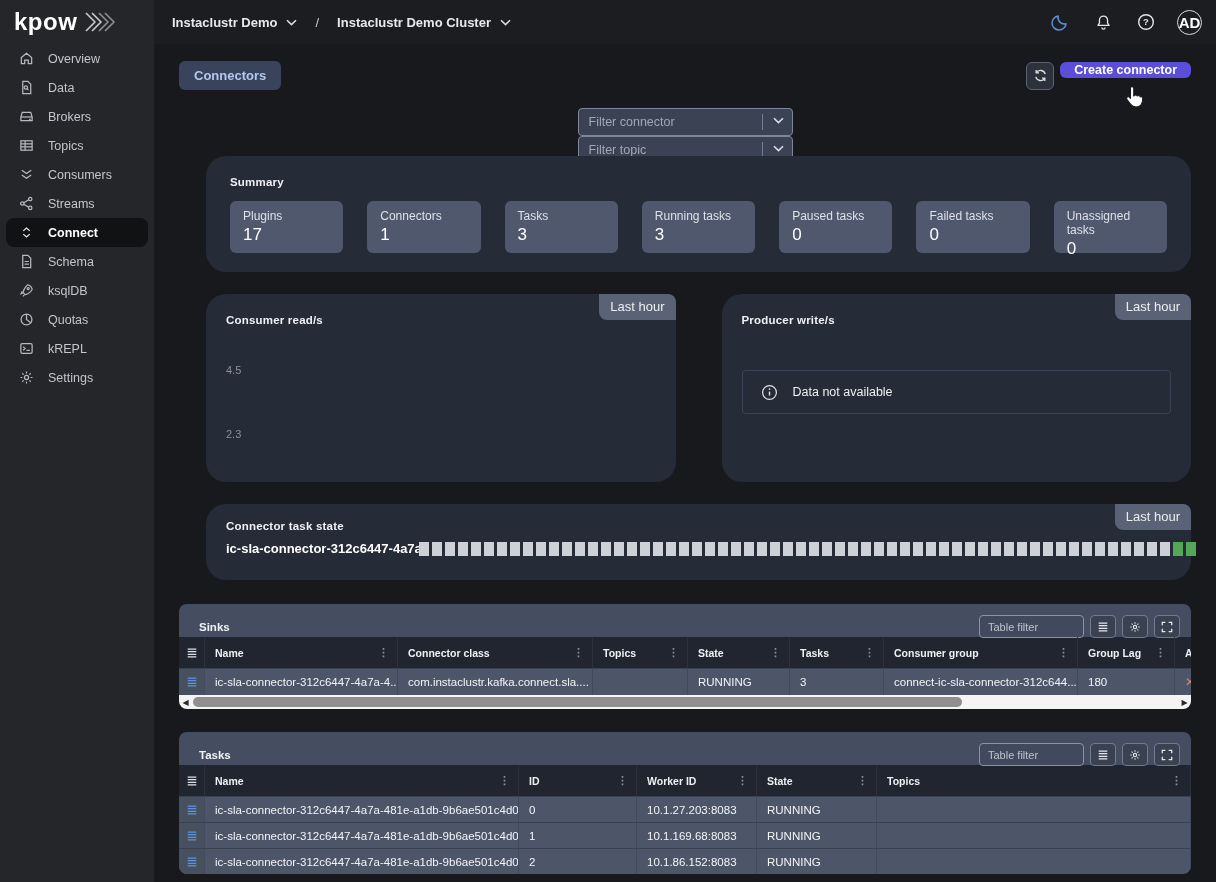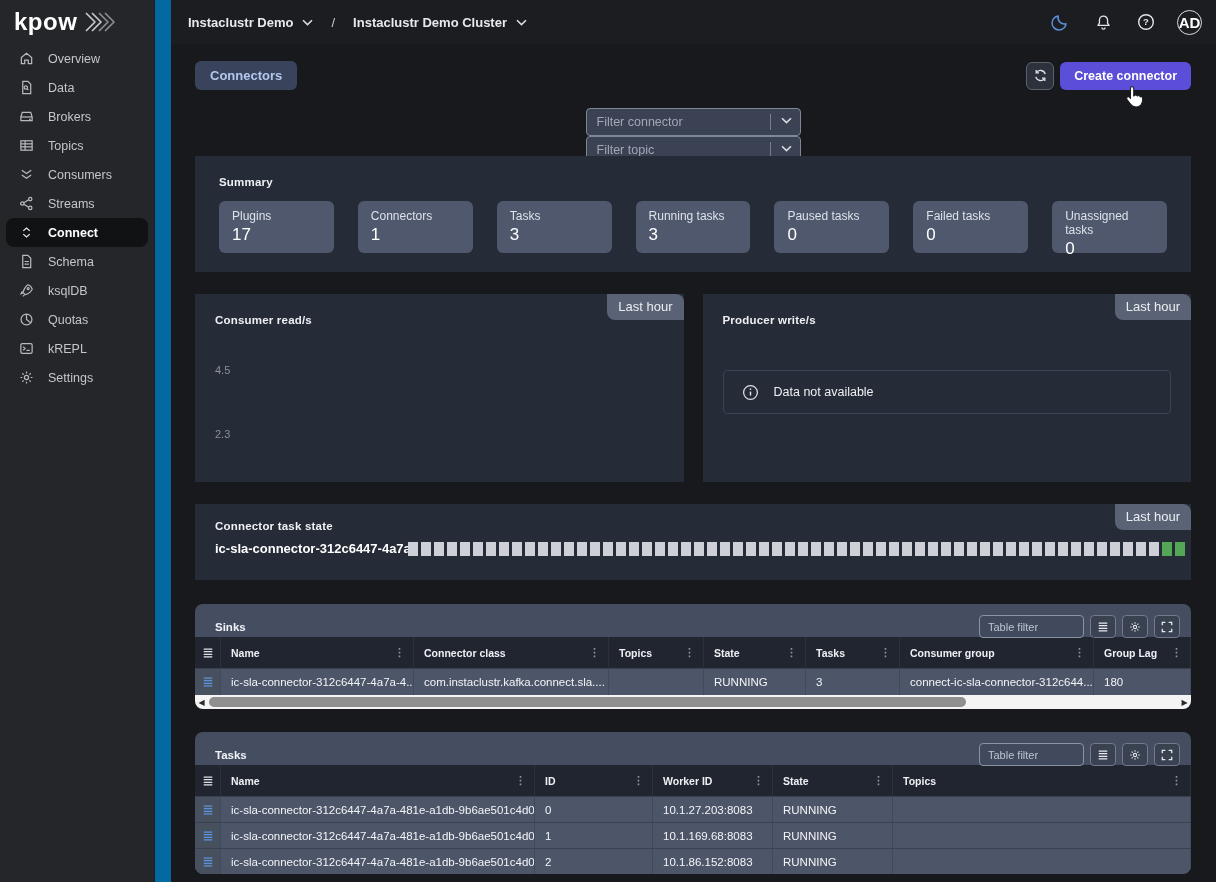--- a/index.html
+++ b/index.html
@@ -1,18 +1,18 @@
 <!DOCTYPE html>
 <html style="--accent: #5b4ed8; --sq-green: #54a757; --sq-gray: #cdd0d7;"><head>
 <meta charset="utf-8">
 <style>
   * { margin:0; padding:0; box-sizing:border-box; }
   html,body { background:#0d0e10; }
   body { font-family:"Liberation Sans", sans-serif; }
-  .app { position:relative; width:1216px; height:882px; background:#0369a1; overflow:hidden; display:flex;gap:16px; }
+  .app { position:relative; width:1216px; height:882px; background:#d946ef; overflow:hidden; display:flex; }
 
   
   .sidebar { width:155px; flex:0 0 155px; background:#242629; display:flex; flex-direction:column; border-right:1px solid #1a1c1f; }
   .logo-row { height:44px; display:flex; align-items:center; padding-left:14px; gap:6px; }
   .logo-text { color:#fff; font-size:24px; font-weight:700; letter-spacing:.5px; }
   .nav { display:flex; flex-direction:column; }
   .nav-item { height:29px; display:flex; align-items:center; gap:14px; padding-left:18px; color:#c3c6cb; font-size:12.5px; cursor:pointer; }
   .nav-item .nico { width:16px; height:16px; display:flex; align-items:center; justify-content:center; color:#b7bac0; flex:0 0 16px; }
   .nav-item.active { background:#101214; border-radius:8px; margin:0 6px; padding-left:12px; color:#ffffff; font-weight:700; }
   .nav-item.active .nico { color:#e8eaee; }
@@ -26,33 +26,33 @@
   .top-ico { width:26px; height:26px; display:flex; align-items:center; justify-content:center; margin-left:7px; cursor:pointer; }
   .avatar { width:25px; height:25px; border-radius:50%; border:1.5px solid #d8dbe0; color:#fff; font-size:15px; font-weight:700; display:flex; align-items:center; justify-content:center; margin-left:8px; cursor:pointer; }
 
   
   .content { flex:1; background:#17191d; padding:17px 25px 0 24px; overflow:hidden; }
 
   .toolbar-row { display:flex; align-items:center; height:29px; }
   .tab-pill { background:#39445c; color:#b3c8ec; font-size:13px; font-weight:600; padding:0 15px; height:29px; display:flex; align-items:center; border-radius:6px; cursor:pointer; }
   .toolbar-right { margin-left:auto; display:flex; gap:6px; }
   .icon-btn { width:28px; height:28px; background:#2c313b; border:1px solid #5b636f; border-radius:6px; color:#dfe2e7; display:flex; align-items:center; justify-content:center; cursor:pointer; }
-  .create-btn { height:28px; background:var(--accent,#5b4ed8); border:none; border-radius:6px; color:#fff; font-size:12.5px; font-weight:600; padding:0 14px; cursor:pointer; font-family:"Liberation Sans",sans-serif; }
+  .create-btn { height:16px; background:var(--accent,#5b4ed8); border:none; border-radius:6px; color:#fff; font-size:12.5px; font-weight:600; padding:0 14px; cursor:pointer; font-family:"Liberation Sans",sans-serif; }
 
   .filter-row { display:flex; align-items:center; margin-top:18px; height:28px;flex-direction:column; }
   .select-input { position:relative; flex:1; height:28px; }
   .select-input input { width:100%; height:28px; background:#3b4253; border:1px solid #7e8798; border-radius:4px; color:#eef0f4; font-size:12.5px; padding:0 42px 0 10px; outline:none; font-family:"Liberation Sans",sans-serif; }
   .select-input input::placeholder { color:#a0a8b6; }
   .sel-divider { position:absolute; right:30px; top:6px; width:1px; height:16px; background:#747e90; }
   .sel-chevron { position:absolute; right:9px; top:9px; color:#d8dce3; }
   .gap7 { width:7px; } .gap6 { width:6px; } .gap10 { width:10px; }
   .icon-btn.disabled { color:#6d747e; border-color:#3c4149; background:#26292f; }
 
   
-  .card { position:relative; background:#252b37; border-radius:0; }
+  .card { position:relative; background:#252b37; border-radius:20px;margin-left:27px; }
   .card-title { font-size:11.5px; font-weight:700; color:#eef0f4; letter-spacing:.2px; }
   .last-hour { position:absolute; top:0; right:0; background:#5a6375; color:#eceef2; font-size:13px; padding:5px 11px 6px; border-radius:0 8px 0 8px; }
 
   .summary-card { margin-top:20px; height:116px; padding:20px 24px; }
   .stats-row { display:flex; gap:24px; margin-top:13px; }
   .stat-tile { width:117px; height:52px; background:#4f586c; border-radius:6px; padding:8px 13px; }
   .stat-label { color:#dde1e8; font-size:12px; }
   .stat-value { color:#ffffff; font-size:17px; font-weight:500; margin-top:2px; }
 
   .charts-row { display:flex; gap:19px; margin-top:22px; }

